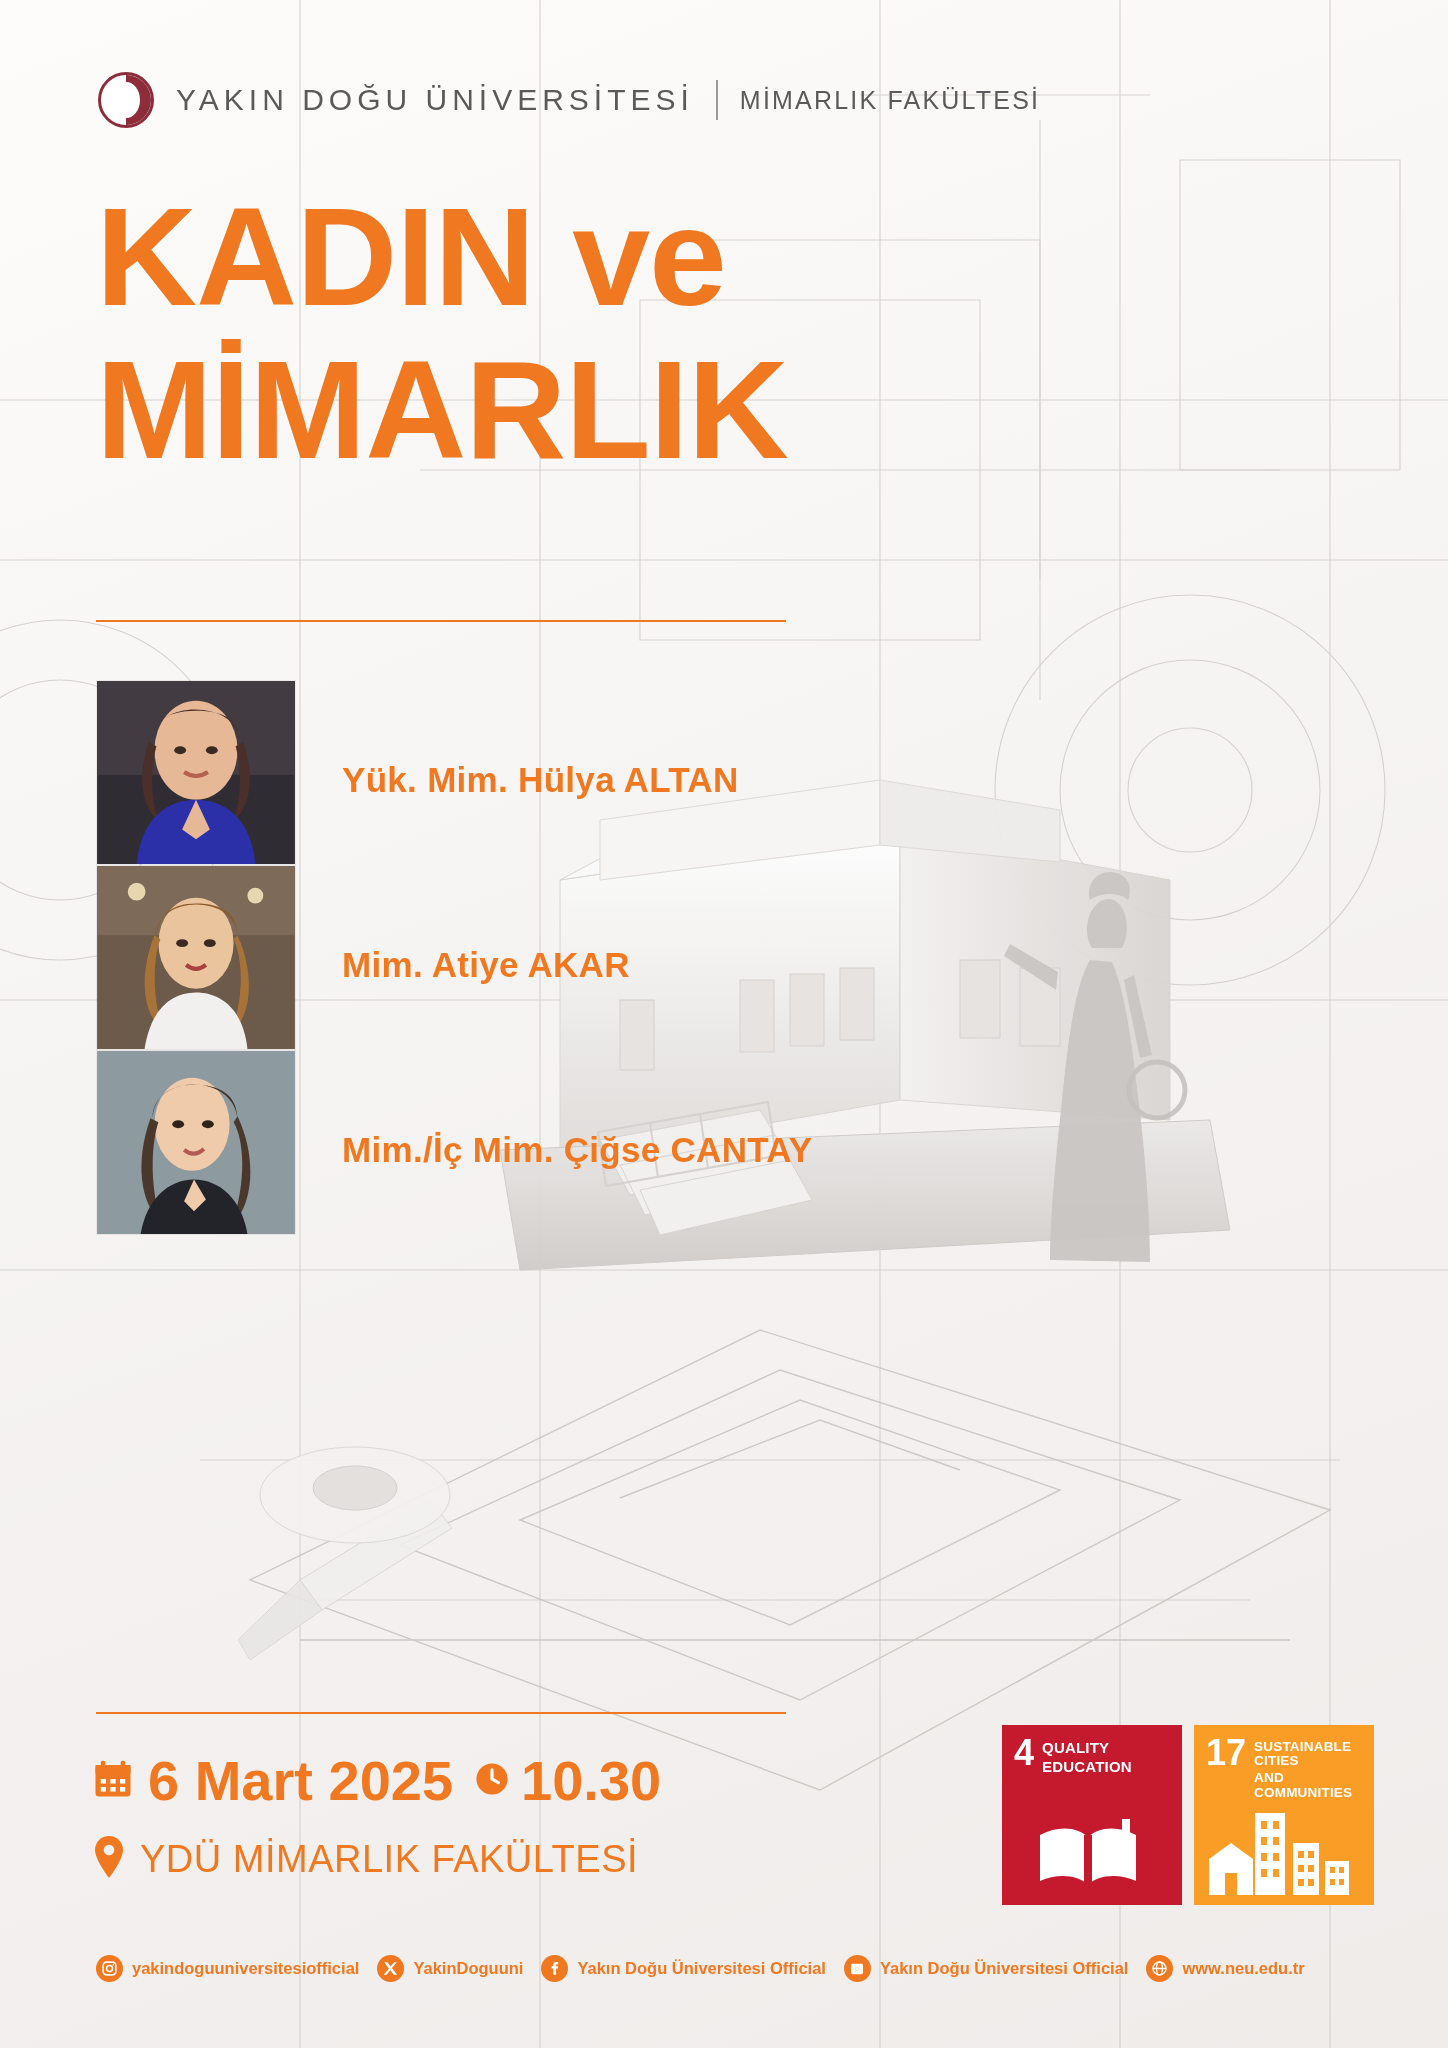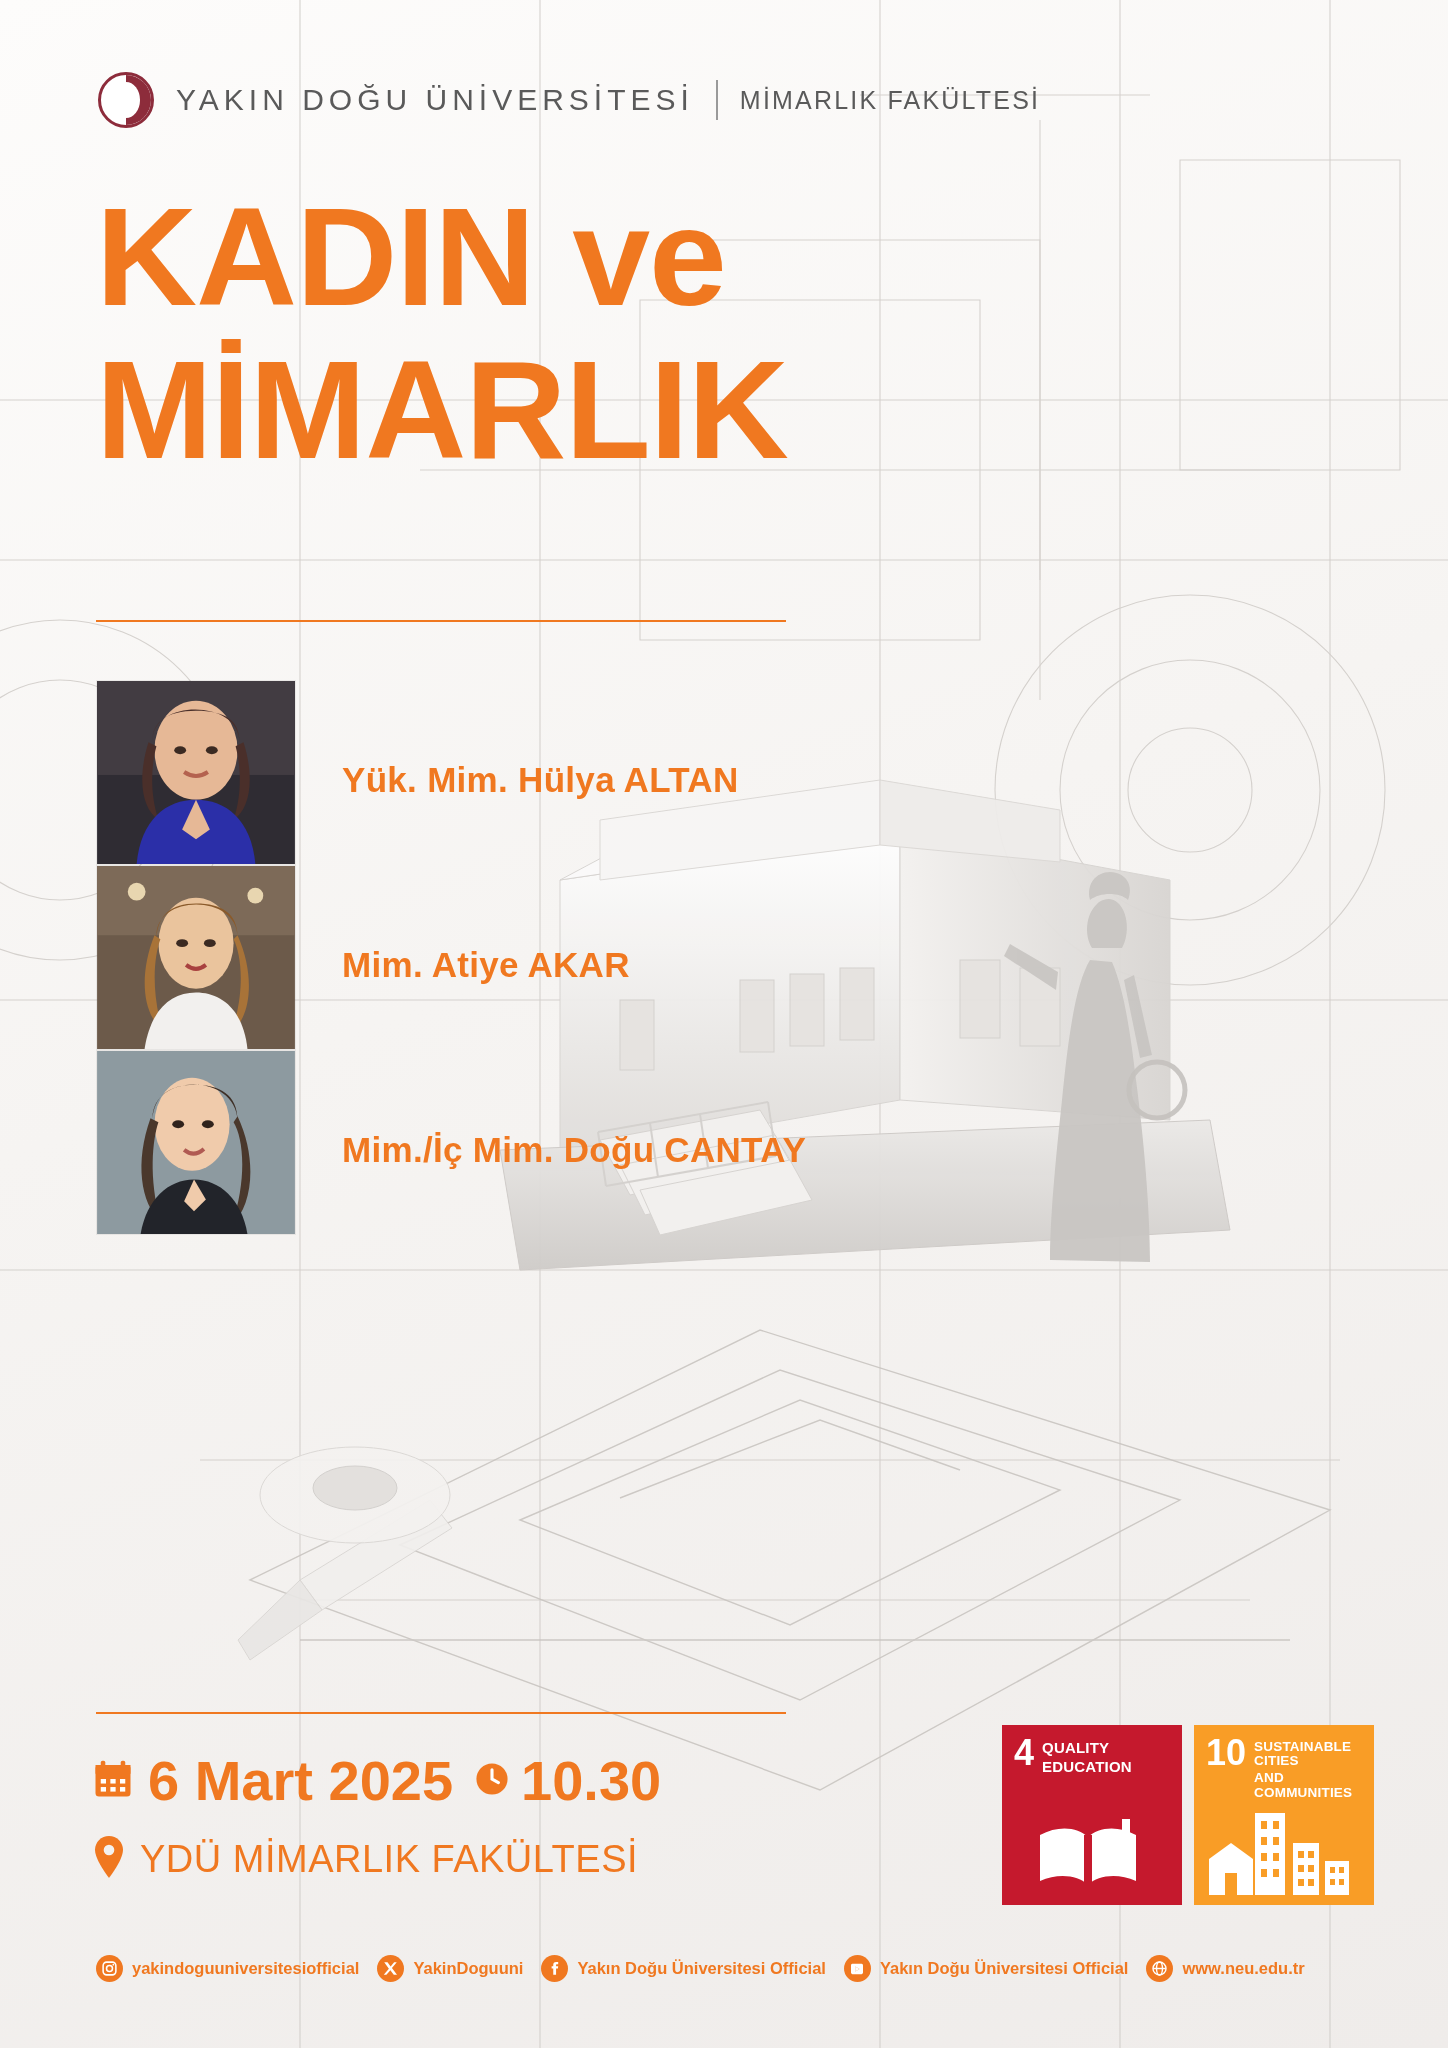--- a/index.html
+++ b/index.html
@@ -440,21 +440,21 @@
           <path d="M56 68 C56 22 140 22 142 70 C142 44 124 34 98 34 C72 34 58 46 56 68 Z" fill="#3e2f26"></path>
           <path d="M54 68 C38 112 44 154 64 172 C52 128 56 90 62 72 Z" fill="#4a382c"></path>
           <path d="M142 66 C162 108 158 156 136 176 C152 130 148 88 138 72 Z" fill="#4a382c"></path>
           <ellipse cx="82" cy="74" rx="6" ry="4" fill="#30231c"></ellipse>
           <ellipse cx="112" cy="74" rx="6" ry="4" fill="#30231c"></ellipse>
           <path d="M88 100 Q98 108 108 99" stroke="#b05a52" stroke-width="4" fill="none"></path>
           <path d="M44 185 C50 150 72 130 98 130 C124 130 146 150 152 185 Z" fill="#22242a"></path>
           <path d="M98 130 L88 152 L98 162 L110 150 Z" fill="#f0cbab"></path>
         </svg>
       </div>
-      <div class="speaker-name">Mim./İç Mim. Doğu CANTAY</div>
+      <div class="speaker-name">Mim./İç Mim. Çiğse CANTAY</div>
     </div>
 
   </div>
 
   <div class="rule-bottom"></div>
 
   <div class="datetime">
     <span class="icon-cal">
       <svg width="42" height="42" viewBox="0 0 24 24" fill="#f07820" xmlns="http://www.w3.org/2000/svg">
         <rect x="2" y="4" width="20" height="18" rx="2"></rect>
@@ -508,21 +508,21 @@
           <g transform="translate(84,2)">
             <polygon points="6,0 14,0 14,46 10,56 6,46" fill="#ffffff"></polygon>
             <polygon points="6,46 14,46 10,56" fill="#ffffff"></polygon>
           </g>
         </svg>
       </div>
     </div>
 
     <div class="sdg sdg-11">
       <div class="sdg-head">
-        <div class="sdg-num">10</div>
+        <div class="sdg-num">17</div>
         <div>
           <div class="sdg-label">SUSTAINABLE CITIES</div>
           <div class="sdg-label">AND COMMUNITIES</div>
         </div>
       </div>
       <div class="sdg-art">
         <svg width="150" height="86" viewBox="0 0 150 86" xmlns="http://www.w3.org/2000/svg">
           <rect x="46" y="4" width="30" height="82" fill="#ffffff"></rect>
           <g fill="#f99d26">
             <rect x="52" y="12" width="6" height="8"></rect>

